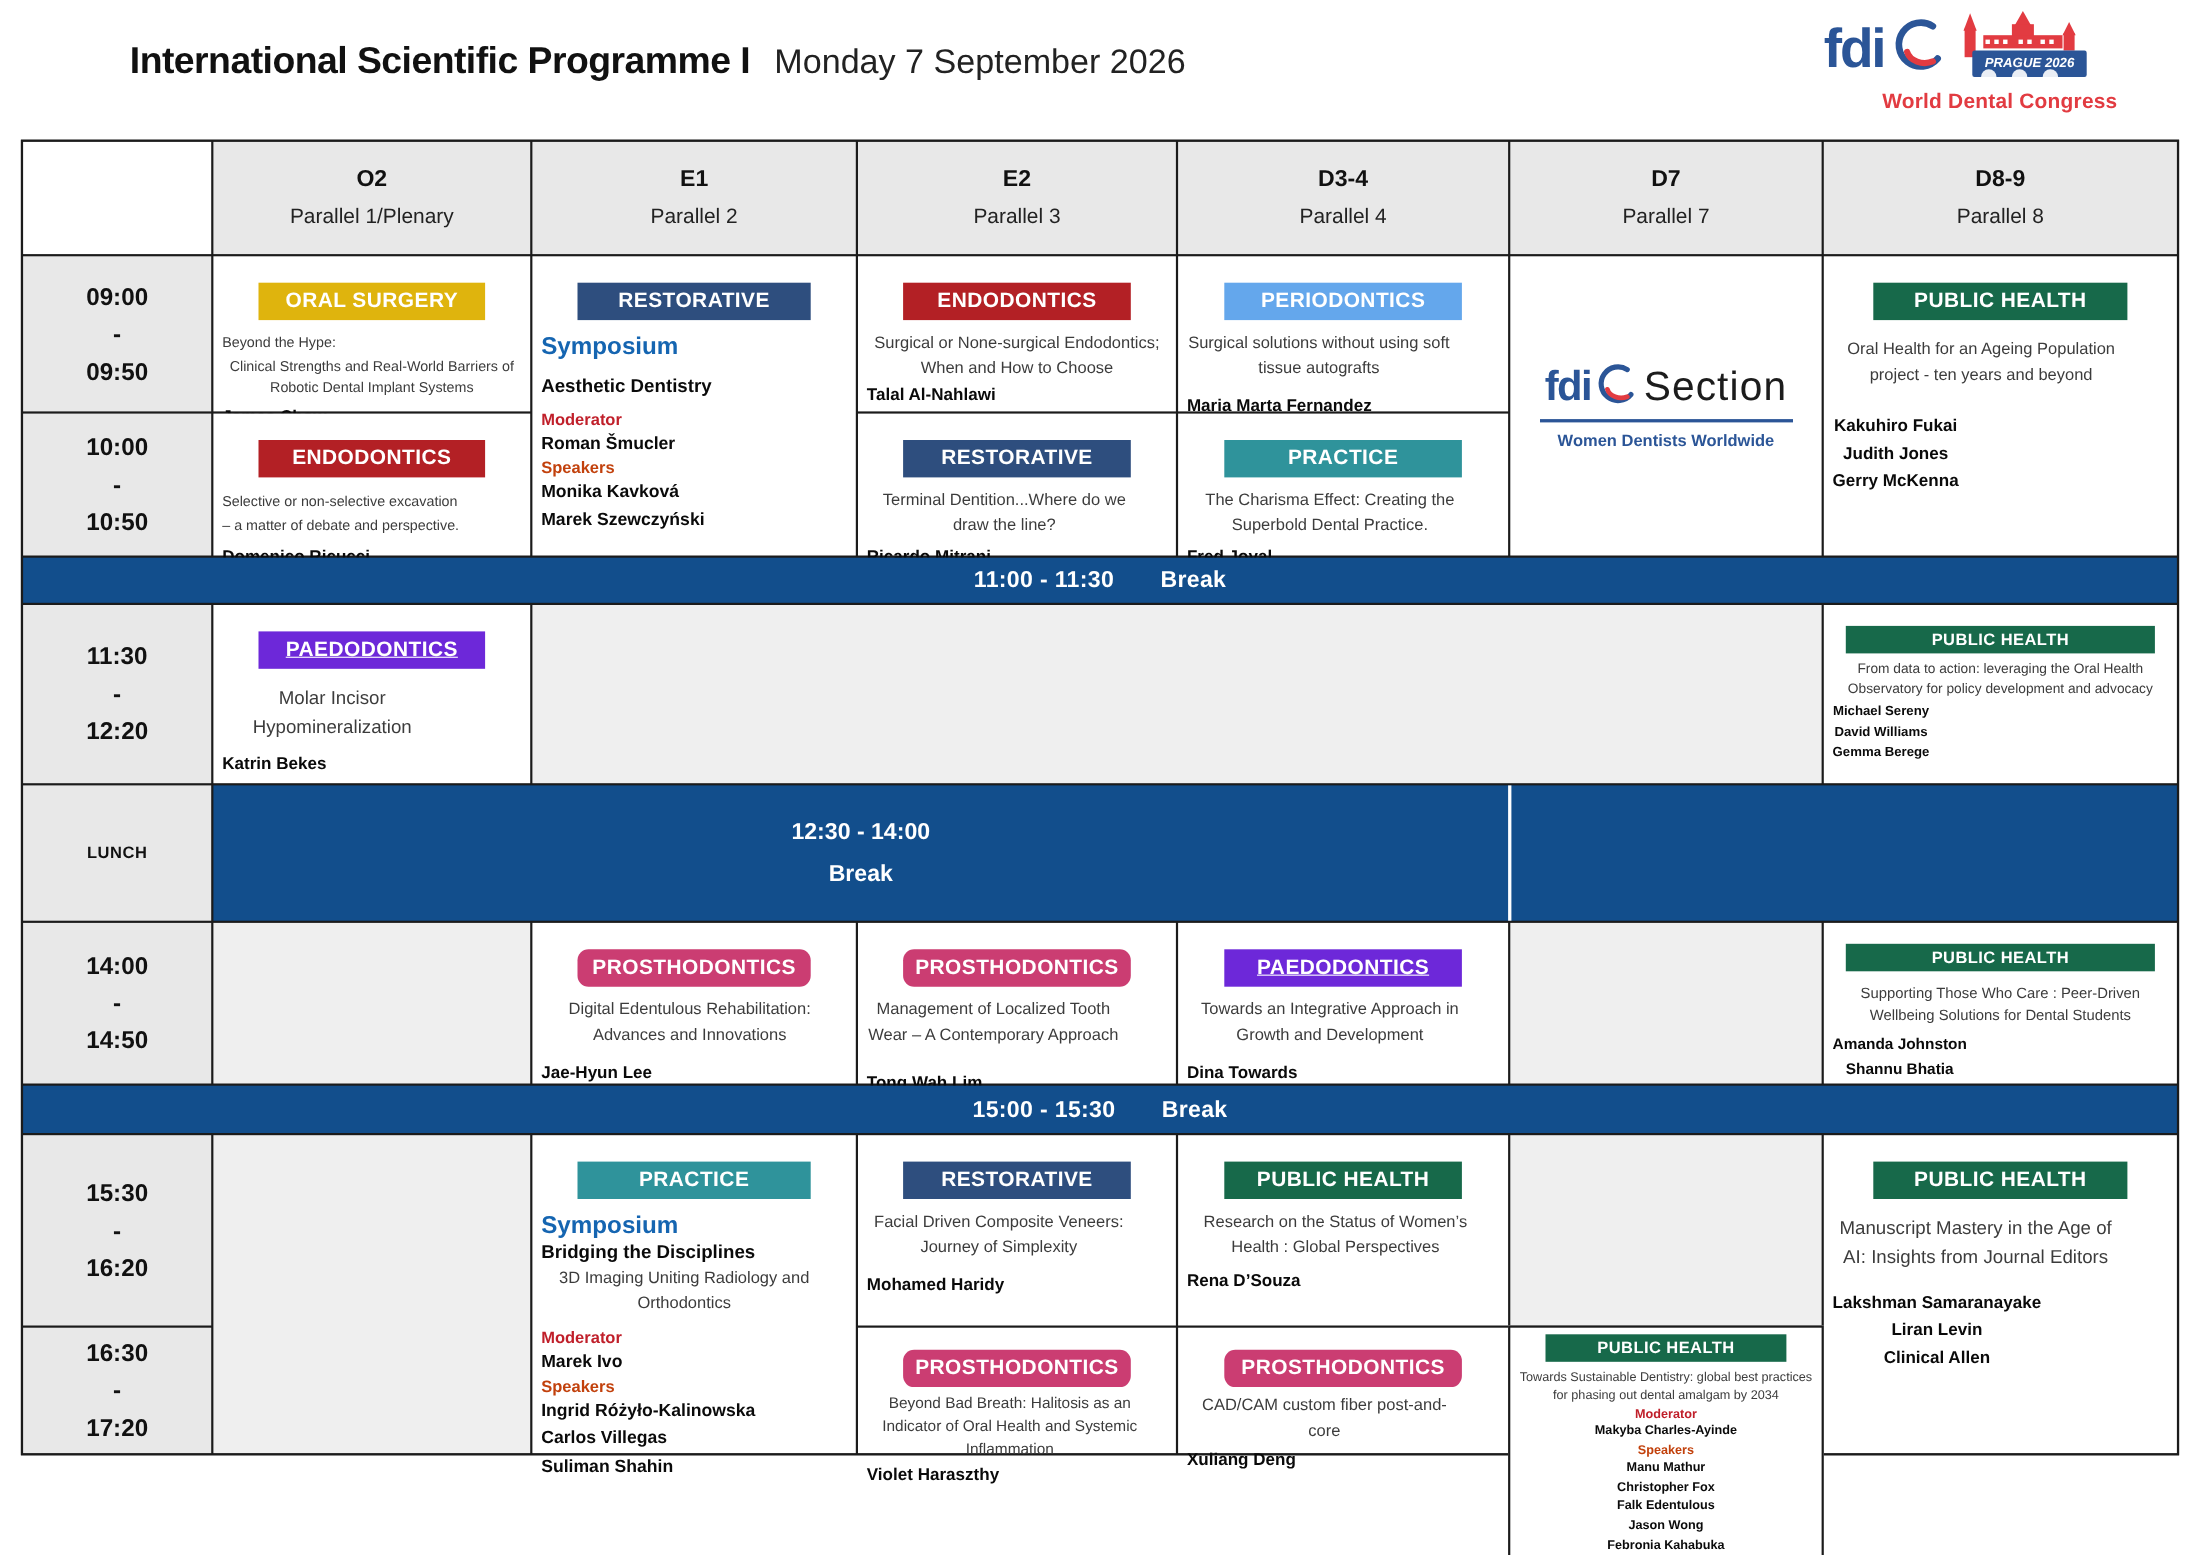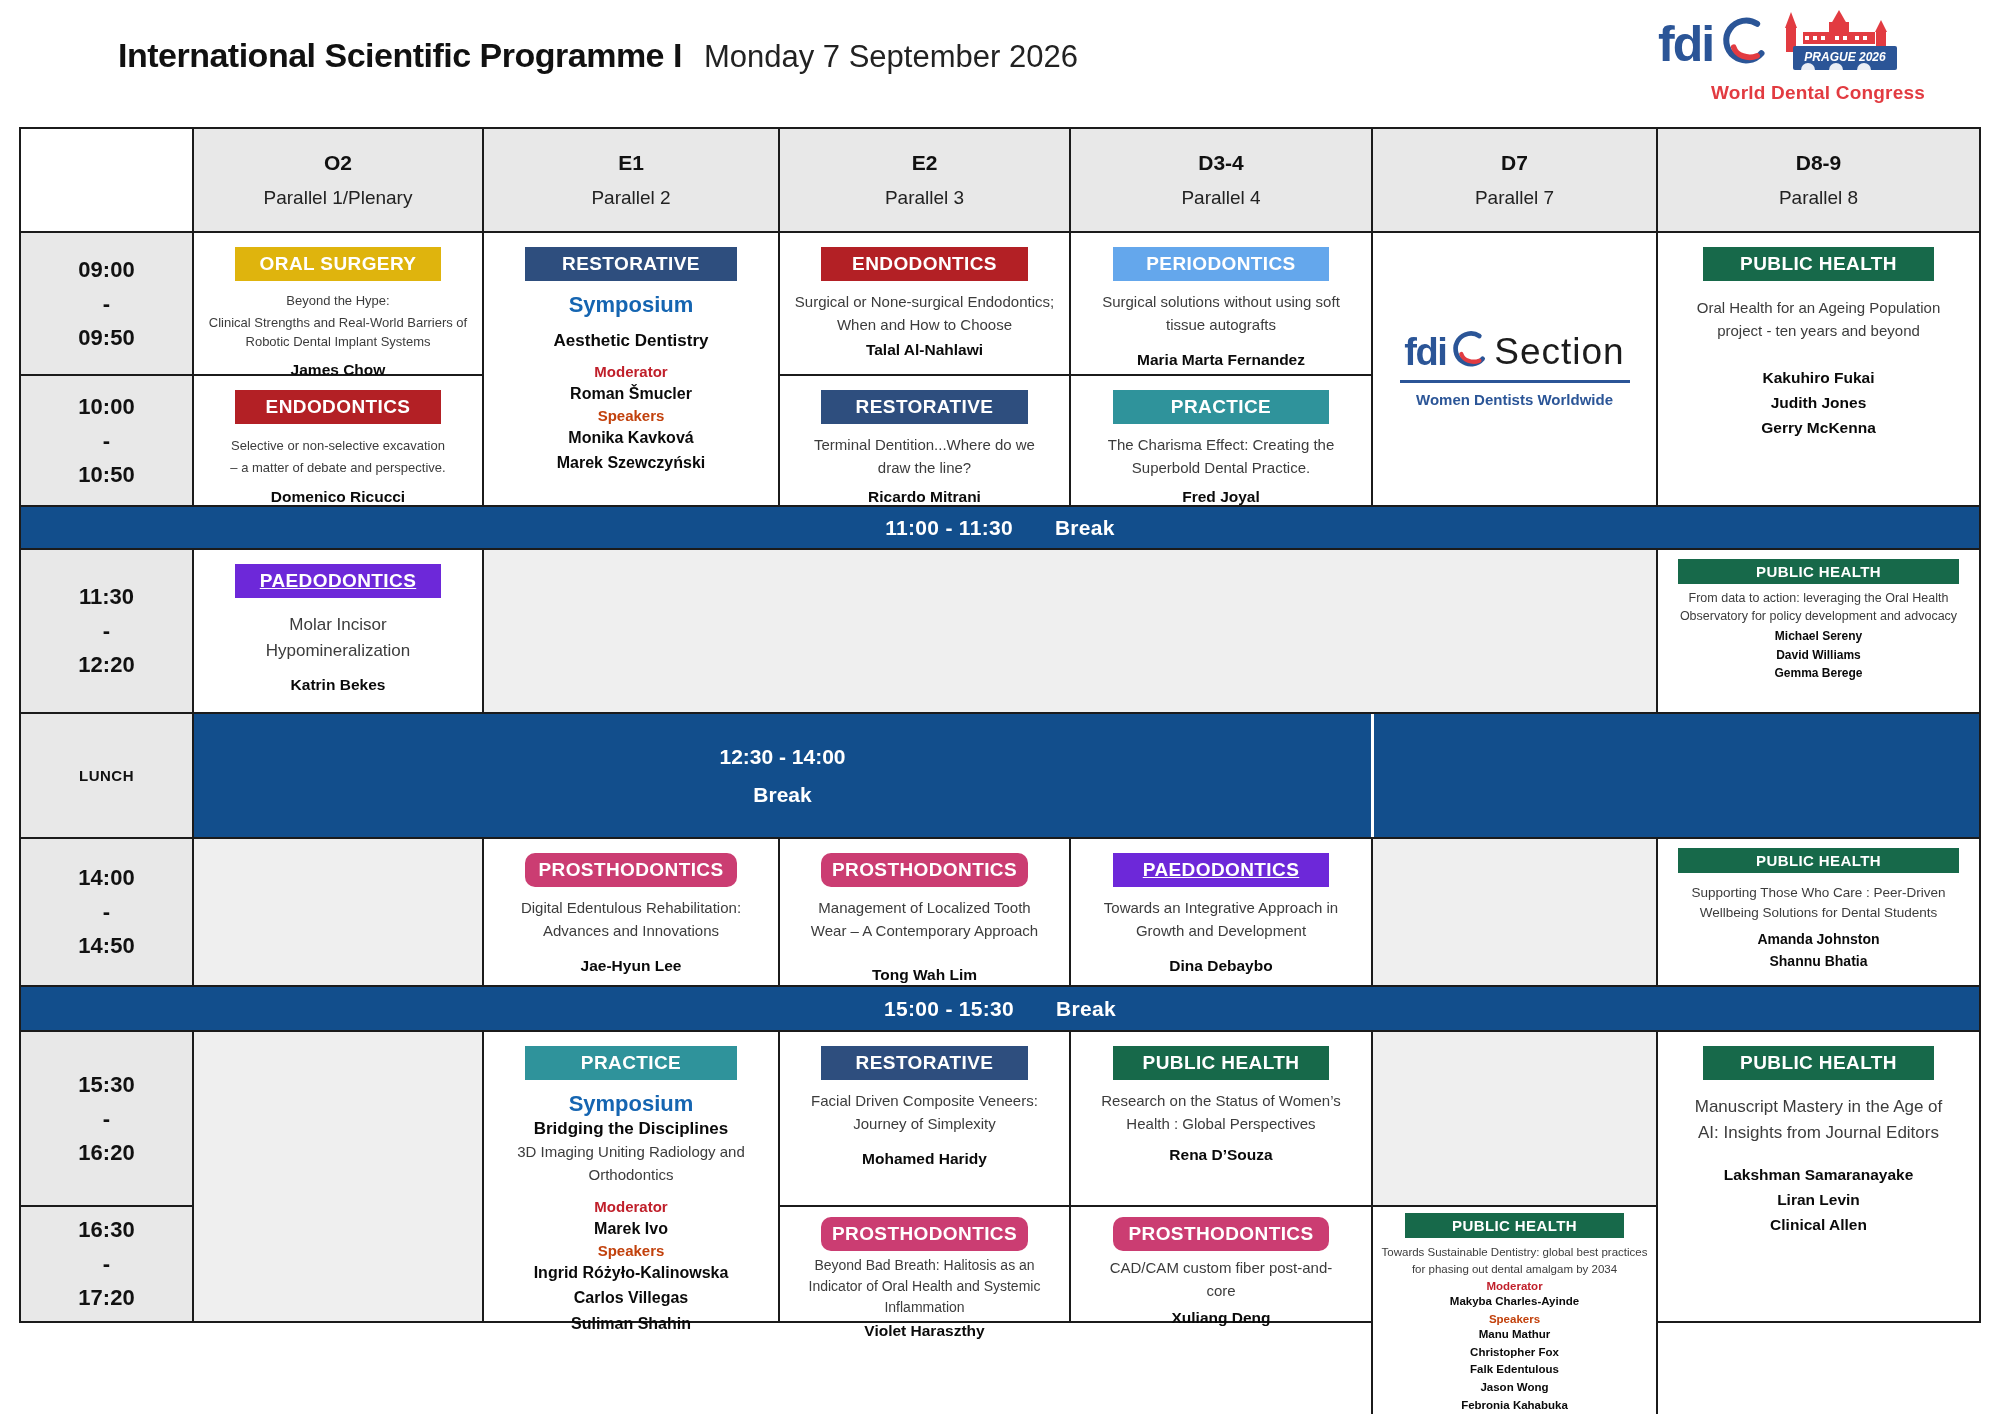--- a/index.html
+++ b/index.html
@@ -39,21 +39,21 @@
   .breakbar { background:#124E8C; display:flex; align-items:center; justify-content:center; gap:42px;
     color:#fff; font-weight:800; font-size:21px; letter-spacing:0.3px; }
 
   .lunchbar { position:relative; background:#124E8C; }
   .lunch-inner { position:absolute; left:0; top:0; width:1177px; height:100%;
     display:flex; flex-direction:column; align-items:center; justify-content:center; gap:14px;
     color:#fff; font-weight:800; font-size:21px; }
   .lunch-divider { position:absolute; left:1177px; top:0; width:3px; height:100%; background:#fff; }
 
   
-  .event { display:flex; flex-direction:column; align-items:center; text-align:center; padding:6px 8px; }
+  .event { display:flex; flex-direction:column; align-items:flex-start; text-align:center; padding:16px 8px; }
   .badge { display:block; width:76%; padding:6px 4px; margin:8px auto 2px; color:#fff;
     font-weight:800; font-size:19px; letter-spacing:0.4px; }
   .badge.wide { width:92%; }
   .badge.sm { font-size:15px; padding:4px 2px; margin:3px auto 2px; }
   .b-yellow { background:#DFB40D; } .b-red { background:#B32025; } .b-navy { background:#2E4E7E; }
   .b-blue { background:#64A7EC; } .b-teal { background:#2F939B; } .b-green { background:#6d28d9;text-decoration:underline; }
   .b-dgreen { background:#17694A; } .b-pink { background:#CB3D72;border-radius:10px; }
 
   .etitle { color:#3c3c3c; font-size:15px; line-height:1.5; margin-top:8px; }
   .etitle.tight { margin-top:2px; }
@@ -317,21 +317,21 @@
 
     <div class="cell event" style="grid-area:7/4/8/5">
       <div class="badge b-pink">PROSTHODONTICS</div>
       <div class="etitle" style="max-width:230px">Management of Localized Tooth Wear – A Contemporary Approach</div>
       <div class="espeaker" style="margin-top:21px">Tong Wah Lim</div>
     </div>
 
     <div class="cell event" style="grid-area:7/5/8/6">
       <div class="badge b-green">PAEDODONTICS</div>
       <div class="etitle" style="max-width:260px">Towards an Integrative Approach in Growth and Development</div>
-      <div class="espeaker">Dina Debaybo</div>
+      <div class="espeaker">Dina Towards</div>
     </div>
 
     <div class="cell empty" style="grid-area:7/6/8/7"></div>
 
     <div class="cell event semi" style="grid-area:7/7/8/8">
       <div class="badge b-dgreen sm wide">PUBLIC HEALTH</div>
       <div class="etitle">Supporting Those Who Care : Peer-Driven Wellbeing Solutions for Dental Students</div>
       <div class="espeakers">
         <div>Amanda Johnston</div>
         <div>Shannu Bhatia</div>

